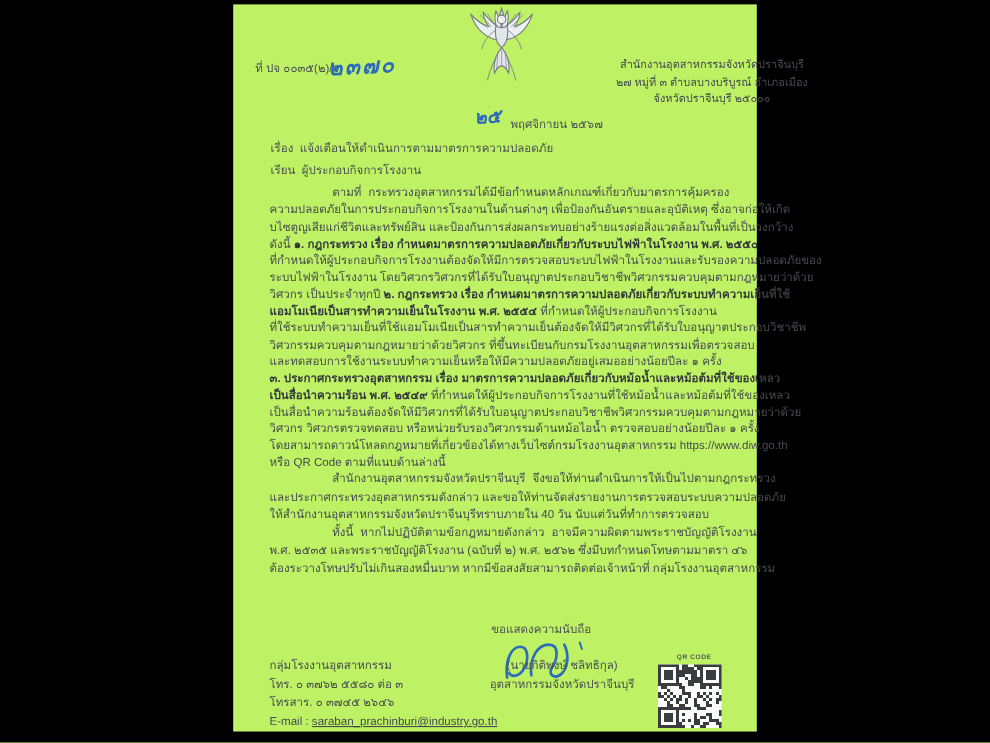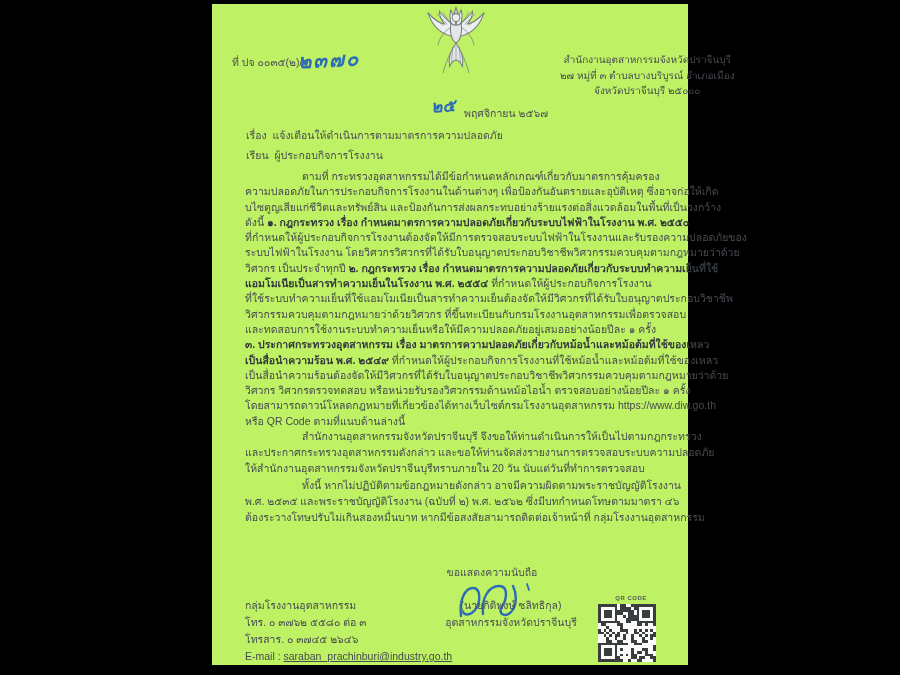--- a/index.html
+++ b/index.html
@@ -16,21 +16,21 @@
   .abs{position:absolute;}
   .t{font-size:10.5px;line-height:14px;white-space:nowrap;color:#4a4e54;}
   .b{font-weight:bold;color:#34383d;margin-top:48px;}
   .hand{color:#2d6cb8;font-style:italic;white-space:nowrap;}
   .ref-hand{font-size:20px;transform:rotate(-3deg);letter-spacing:2px;font-weight:bold;}
   .date-hand{font-size:17px;transform:rotate(-4deg);font-weight:bold;}
   .office{left:316px;top:48px;text-align:center;margin-left:32px;}
   .office div{font-size:10px;line-height:15.5px;white-space:nowrap;}
   .bline{white-space:nowrap;font-size:10.5px;height:15.3px;line-height:15.3px;}
   #para-1 .bline,#para-2 .bline{height:16px;line-height:16px;}
-  .ind{padding-left:57px;}
+  .ind{padding-left:57px;font-family:Liberation Mono, monospace;}
   .center-box{text-align:center;}
   .contact div{font-size:10.5px;line-height:17px;white-space:nowrap;}
   .email u{margin-top:20px;}
   .qr-label{font-size:6px;letter-spacing:.5px;color:#55595e;font-weight:bold;}
   svg{display:block;}
 </style>
 </head>
 <body>
 
 <div class="page">
@@ -90,21 +90,21 @@
       <div class="bline"><span class="b">๓. ประกาศกระทรวงอุตสาหกรรม เรื่อง มาตรการความปลอดภัยเกี่ยวกับหม้อน้ำและหม้อต้มที่ใช้ของเหลว</span></div>
       <div class="bline"><span class="b">เป็นสื่อนำความร้อน พ.ศ. ๒๕๔๙ </span><span>ที่กำหนดให้ผู้ประกอบกิจการโรงงานที่ใช้หม้อน้ำและหม้อต้มที่ใช้ของเหลว</span></div>
       <div class="bline"><span>เป็นสื่อนำความร้อนต้องจัดให้มีวิศวกรที่ได้รับใบอนุญาตประกอบวิชาชีพวิศวกรรมควบคุมตามกฎหมายว่าด้วย</span></div>
       <div class="bline"><span>วิศวกร วิศวกรตรวจทดสอบ หรือหน่วยรับรองวิศวกรรมด้านหม้อไอน้ำ ตรวจสอบอย่างน้อยปีละ ๑ ครั้ง</span></div>
       <div class="bline"><span>โดยสามารถดาวน์โหลดกฎหมายที่เกี่ยวข้องได้ทางเว็บไซต์กรมโรงงานอุตสาหกรรม https://www.diw.go.th</span></div>
       <div class="bline"><span>หรือ QR Code ตามที่แนบด้านล่างนี้</span></div>
     </div>
   <div class="abs" id="para-1" style="left:33px;top:424px;width:412px;">
       <div class="bline ind"><span>สำนักงานอุตสาหกรรมจังหวัดปราจีนบุรี จึงขอให้ท่านดำเนินการให้เป็นไปตามกฎกระทรวง</span></div>
       <div class="bline"><span>และประกาศกระทรวงอุตสาหกรรมดังกล่าว และขอให้ท่านจัดส่งรายงานการตรวจสอบระบบความปลอดภัย</span></div>
-      <div class="bline"><span>ให้สำนักงานอุตสาหกรรมจังหวัดปราจีนบุรีทราบภายใน 20 วัน นับแต่วันที่ทำการตรวจสอบ</span></div>
+      <div class="bline"><span>ให้สำนักงานอุตสาหกรรมจังหวัดปราจีนบุรีทราบภายใน 40 วัน นับแต่วันที่ทำการตรวจสอบ</span></div>
     </div>
   <div class="abs" id="para-2" style="left:33px;top:473px;width:412px;">
       <div class="bline ind"><span>ทั้งนี้ หากไม่ปฏิบัติตามข้อกฎหมายดังกล่าว อาจมีความผิดตามพระราชบัญญัติโรงงาน</span></div>
       <div class="bline"><span>พ.ศ. ๒๕๓๕ และพระราชบัญญัติโรงงาน (ฉบับที่ ๒) พ.ศ. ๒๕๖๒ ซึ่งมีบทกำหนดโทษตามมาตรา ๔๖</span></div>
       <div class="bline"><span>ต้องระวางโทษปรับไม่เกินสองหมื่นบาท หากมีข้อสงสัยสามารถติดต่อเจ้าหน้าที่ กลุ่มโรงงานอุตสาหกรรม</span></div>
     </div>
 
 
   <div class="abs t center-box" style="left:200px;top:561px;width:160px;">ขอแสดงความนับถือ</div>
 

